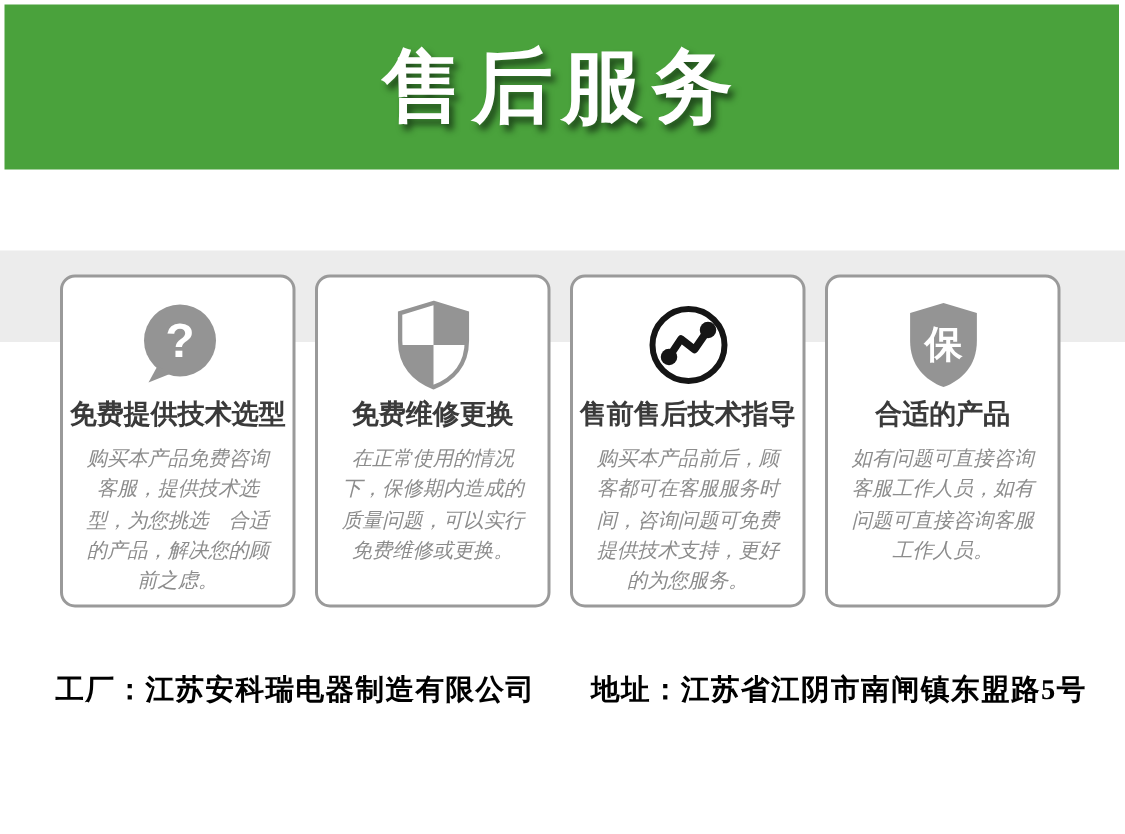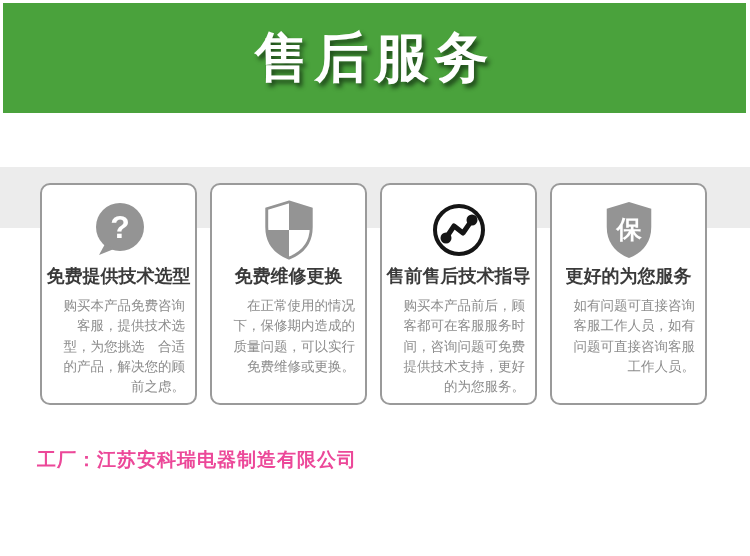--- a/index.html
+++ b/index.html
@@ -18,26 +18,26 @@
   .ribbon { position:absolute; left:0; top:167px; width:750px; height:61px; background:#ececec; }
 
   
   .cards { position:absolute; left:40px; top:183px; width:670px; display:flex; gap:13px; }
   .card { width:157px; height:222px; background:#ffffff; border:2px solid #9a9a9a;
           border-radius:10px; display:flex; flex-direction:column; align-items:center; }
   .card-icon { margin-top:16px; height:58px; display:flex; align-items:center; justify-content:center; }
   .card-title { margin-top:5px; font-size:18px; font-weight:bold; color:#3a3a3a;
                 text-align:center; white-space:nowrap; letter-spacing:0px; }
   .card-body { margin-top:8px; padding:0 10px; font-size:13.5px; line-height:1.5;
-               color:#8c8c8c; text-align:right; width:100%; }
+               color:#8c8c8c; text-align:center; width:100%;font-style:italic; }
 
   
   .footer-line { position:absolute; top:447px; left:0; width:718px; height:28px;
                  font-family:"Liberation Serif","DejaVu Serif",serif; font-weight:bold;
-                 font-size:19px; color:#ec4899; letter-spacing:1px; }
+                 font-size:19px; color:#000000; letter-spacing:1px; }
   .footer-factory { position:absolute; left:37px; top:0; white-space:nowrap; }
   .footer-address { position:absolute; left:394px; top:0; white-space:nowrap; }
 </style>
 </head>
 <body>
 
 <div class="stage">
 
   <div class="banner">
     <div class="banner-title">售后服务</div>
@@ -91,23 +91,24 @@
       <div class="card-body">购买本产品前后，顾客都可在客服服务时间，咨询问题可免费提供技术支持，更好的为您服务。</div>
     </div>
 
     <div class="card">
       <div class="card-icon">
         <svg width="58" height="60" viewBox="0 0 58 62">
           <path d="M29 2 L52 9 L52 28 C52 45 42 55 29 60 C16 55 6 45 6 28 L6 9 Z" fill="#949494"></path>
           <text x="29" y="39" text-anchor="middle" font-size="26" font-weight="bold" fill="#ffffff" font-family="Liberation Sans, DejaVu Sans, sans-serif">保</text>
         </svg>
       </div>
-      <div class="card-title">更好的为您服务</div>
+      <div class="card-title">合适的产品</div>
       <div class="card-body">如有问题可直接咨询客服工作人员，如有问题可直接咨询客服工作人员。</div>
     </div>
 
   </div>
 
   <div class="footer-line">
     <span class="footer-factory">工厂：江苏安科瑞电器制造有限公司</span>
+    <span class="footer-address">地址：江苏省江阴市南闸镇东盟路5号</span>
   </div>
 
 </div>
 
 </body></html>

